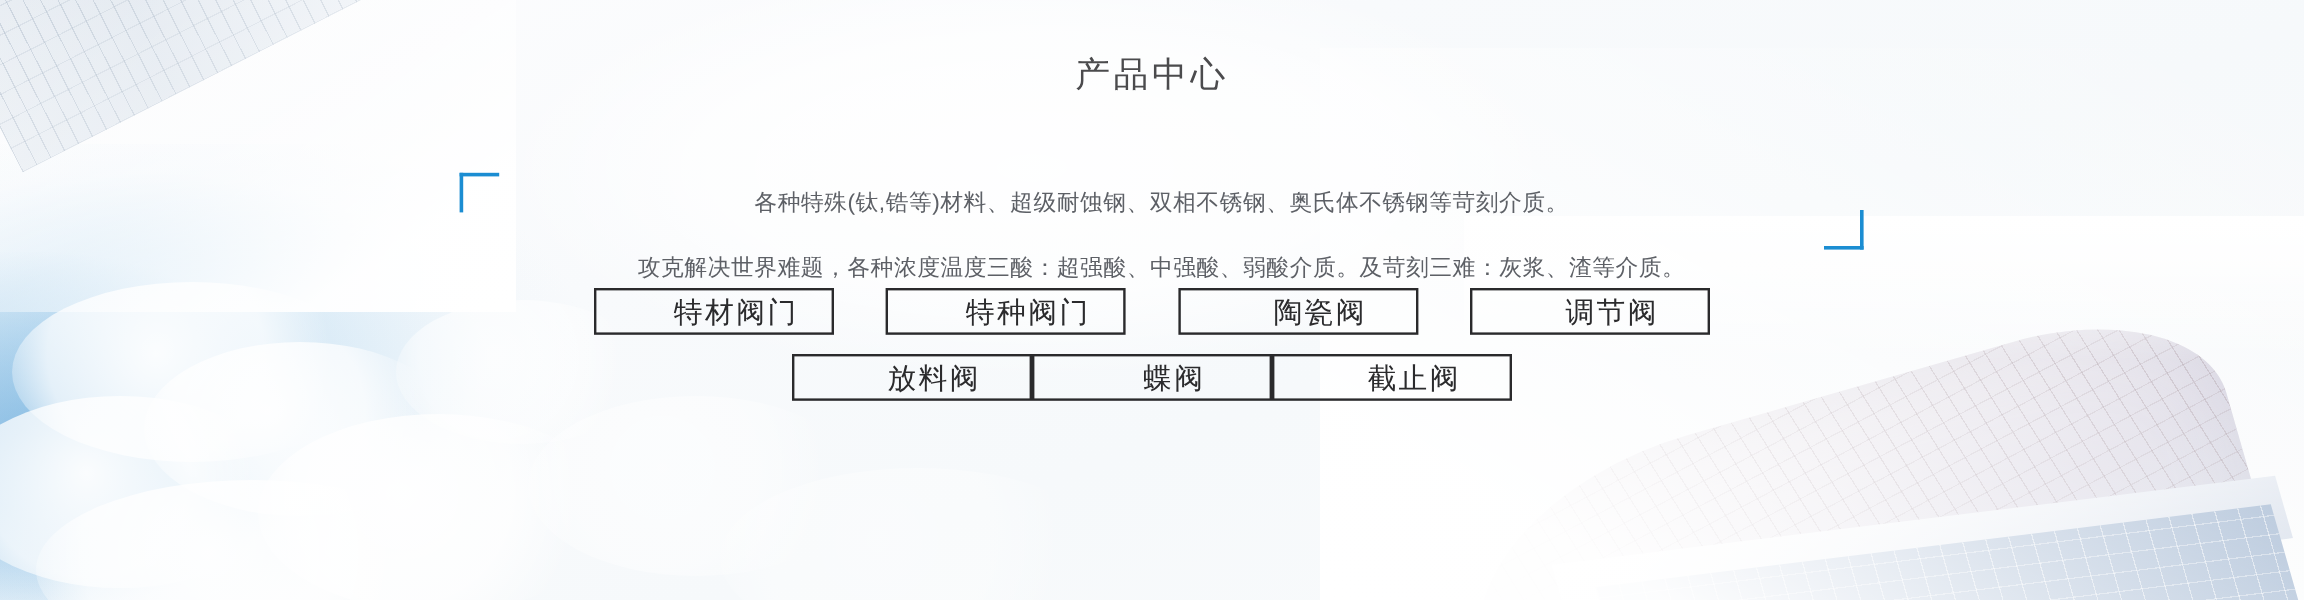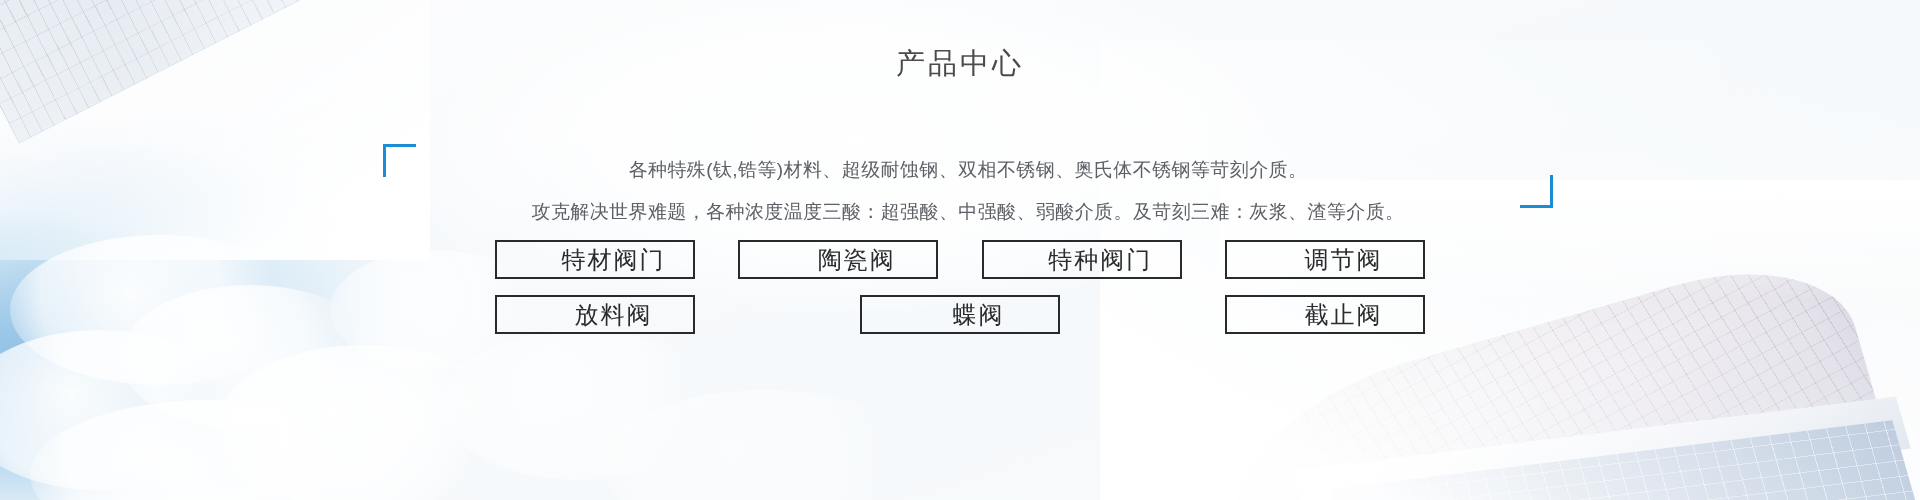--- a/index.html
+++ b/index.html
@@ -173,21 +173,21 @@
     left: 16px; right: 0; top: 152px;
     text-align: center;
   }
   .desc-line {
     font-size: 19px;
     line-height: 36px;
     color: #5d6066;
     letter-spacing: 0.4px;
     white-space: nowrap;
   }
-  .desc-line + .desc-line { margin-top: 6px; }
+  .desc-line + .desc-line { margin-top: 18px; }
 
   
   .bracket {
     position: absolute;
     width: 30px;
     height: 30px;
     z-index: 22;
   }
   .bracket.tl {
     left: 383px; top: 144px;
@@ -206,21 +206,21 @@
     left: 50%;
     transform: translateX(-50%);
     top: 240px;
     width: 930px;
   }
   .cat-row {
     display: flex;
     justify-content: space-between;
     width: 930px;
   }
-  .cat-row + .cat-row { margin-top: 16px; }
+  .cat-row + .cat-row { margin-top: 16px; justify-content: center; }
   .cat-btn {
     width: 200px;
     height: 39px;
     border: 2px solid #2a2a2c;
     background: transparent;
     display: flex;
     align-items: center;
     justify-content: center;
     font-size: 24px;
     letter-spacing: 2px;
@@ -276,22 +276,22 @@
     <div class="bracket br"></div>
 
     <div class="desc-block">
       <div class="desc-line">各种特殊(钛,锆等)材料、超级耐蚀钢、双相不锈钢、奥氏体不锈钢等苛刻介质。</div>
       <div class="desc-line">攻克解决世界难题，各种浓度温度三酸：超强酸、中强酸、弱酸介质。及苛刻三难：灰浆、渣等介质。</div>
     </div>
 
     <div class="cat-grid">
       <div class="cat-row">
         <div class="cat-btn">特材阀门</div>
+        <div class="cat-btn">特种阀门</div>
         <div class="cat-btn">陶瓷阀</div>
-        <div class="cat-btn">特种阀门</div>
         <div class="cat-btn">调节阀</div>
       </div>
       <div class="cat-row">
         <div class="cat-btn">放料阀</div>
         <div class="cat-btn">蝶阀</div>
         <div class="cat-btn">截止阀</div>
       </div>
     </div>
 
   </div>

